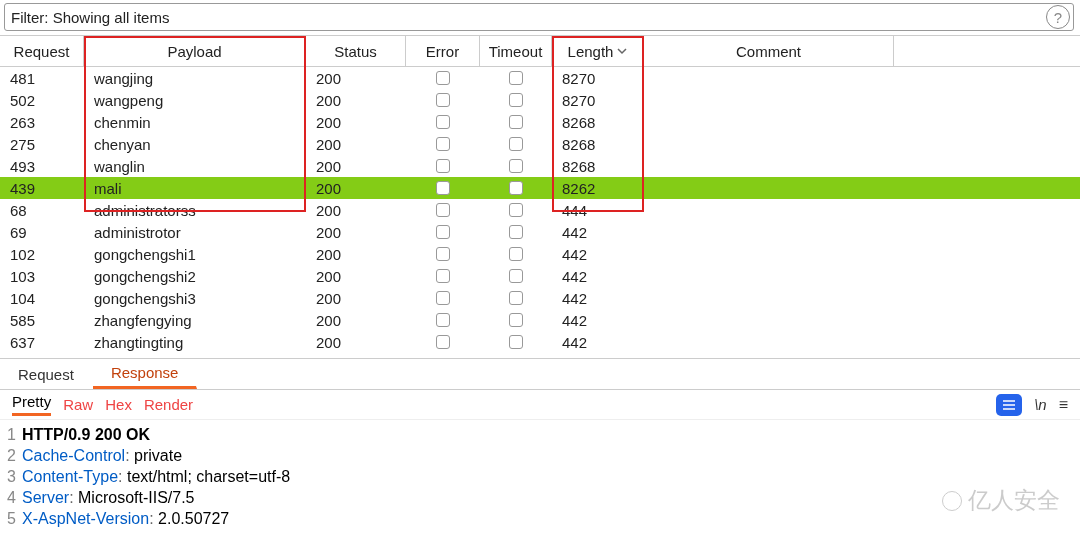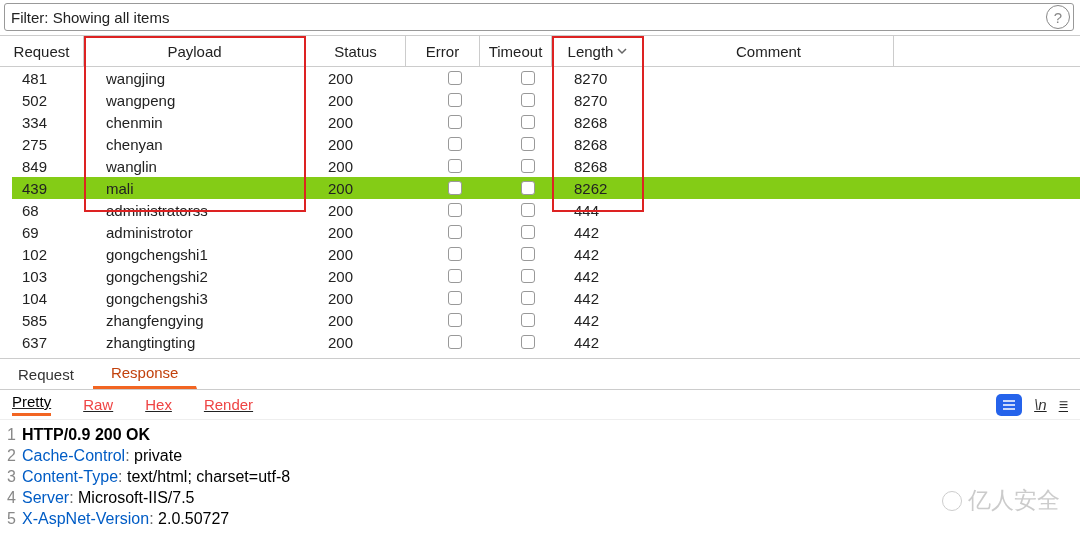--- a/index.html
+++ b/index.html
@@ -8,41 +8,41 @@
 .filter-bar { display: flex; align-items: center; border: 1px solid #999; border-radius: 3px; margin: 3px 6px 4px 4px; height: 28px; background: #fff; }
 .filter-label { padding-left: 6px; flex: 1; font-size: 15px; }
 .help-icon { width: 24px; height: 24px; border: 1.5px solid #888; border-radius: 50%; color: #888; display: flex; align-items: center; justify-content: center; margin-right: 3px; font-size: 15px; }
 
 .table-wrap { border-top: 1px solid #ccc; height: 323px; overflow: hidden; position: relative; }
 .header-row { display: flex; border-bottom: 1px solid #ccc; height: 31px; align-items: stretch; }
 .hcell { border-right: 1px solid #ccc; display: flex; align-items: center; justify-content: center; font-size: 15px; position: relative; }
 .sort-arrow { width: 10px; height: 10px; margin-left: 4px; }
 
 .body-rows { position: relative; }
-.row { display: flex; height: 22px; align-items: center; font-size: 15px; margin-left: 12px; }
+.row { display: flex; height: 22px; align-items: center; font-size: 15px; }
 .row.selected { background: #84cc16; }
 .cell { padding-left: 10px; white-space: nowrap; overflow: hidden; }
 .cell.cb { padding: 0; display: flex; align-items: center; justify-content: center; }
 .cb-box { width: 14px; height: 14px; border: 1px solid #999; border-radius: 3px; background: #fff; }
 
 .c-req { width: 84px; }
 .c-payload { width: 222px; }
 .c-status { width: 100px; }
 .c-error { width: 74px; }
 .c-timeout { width: 72px; }
 .c-length { width: 92px; }
 .c-comment { width: 250px; }
 
 .hl-box { position: absolute; border: 2px solid #d22; pointer-events: none; }
 
 .tabs-reqres { display: flex; border-top: 1px solid #ccc; border-bottom: 1px solid #ccc; height: 32px; align-items: stretch; }
 .tab-rr { padding: 0 18px; display: flex; align-items: center; font-size: 15px; color: #333; border-right: 1px solid transparent; }
 .tab-rr.active { border-bottom: 3px solid #f26522; color: #c2410c; }
 
-.view-tabs { display: flex; align-items: center; height: 30px; border-bottom: 1px solid #eee; padding: 0 12px; gap: 32px; text-decoration: underline; }
+.view-tabs { display: flex; align-items: center; height: 30px; border-bottom: 1px solid #eee; padding: 0 12px; gap: 12px; }
 .vtab { font-size: 15px; color: #ef4444; }
 .vtab.active { color: #000; border-bottom: 3px solid #f26522; padding-bottom: 3px; }
 .view-right { margin-left: auto; display: flex; align-items: center; gap: 12px; }
 .blue-btn { width: 26px; height: 22px; background: #2563eb; border-radius: 5px; display: flex; align-items: center; justify-content: center; }
 .blue-btn svg { stroke: #fff; }
 .nline { font-size: 15px; color: #333; font-style: italic; }
 .equals { font-size: 16px; color: #333; }
 
 .code-area { font-family: "Courier New", monospace; font-size: 16px; padding: 4px 0 0 0; line-height: 21px; }
 .code-line { display: flex; }
@@ -101,21 +101,21 @@
         <div class="cell cb c-error">
           <span class="cb-box"></span>
         </div>
         <div class="cell cb c-timeout">
           <span class="cb-box"></span>
         </div>
         <div class="cell c-length">8270</div>
         <div class="cell c-comment"></div>
       </div>
       <div class="row">
-        <div class="cell c-req">334</div>
+        <div class="cell c-req">263</div>
         <div class="cell c-payload">chenmin</div>
         <div class="cell c-status">200</div>
         <div class="cell cb c-error">
           <span class="cb-box"></span>
         </div>
         <div class="cell cb c-timeout">
           <span class="cb-box"></span>
         </div>
         <div class="cell c-length">8268</div>
         <div class="cell c-comment"></div>
@@ -127,21 +127,21 @@
         <div class="cell cb c-error">
           <span class="cb-box"></span>
         </div>
         <div class="cell cb c-timeout">
           <span class="cb-box"></span>
         </div>
         <div class="cell c-length">8268</div>
         <div class="cell c-comment"></div>
       </div>
       <div class="row">
-        <div class="cell c-req">849</div>
+        <div class="cell c-req">493</div>
         <div class="cell c-payload">wanglin</div>
         <div class="cell c-status">200</div>
         <div class="cell cb c-error">
           <span class="cb-box"></span>
         </div>
         <div class="cell cb c-timeout">
           <span class="cb-box"></span>
         </div>
         <div class="cell c-length">8268</div>
         <div class="cell c-comment"></div>

